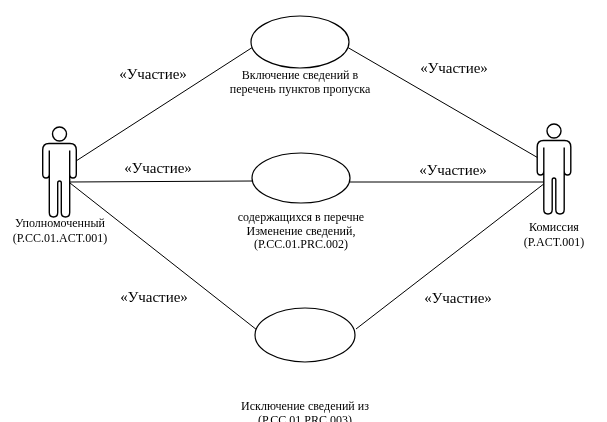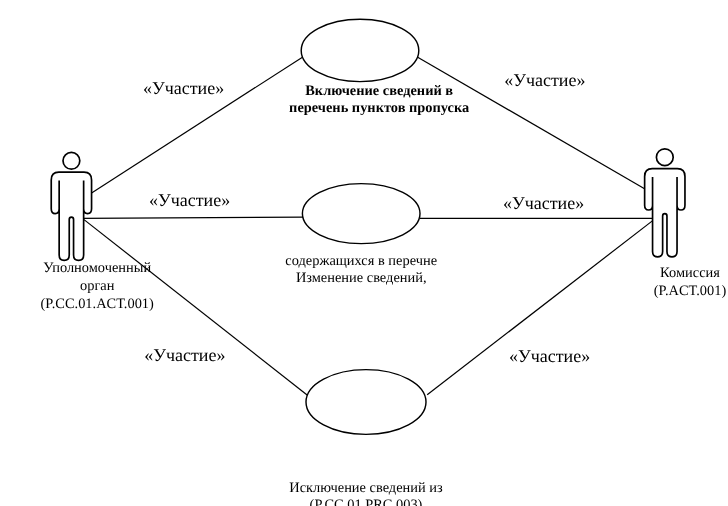--- a/index.html
+++ b/index.html
@@ -14,21 +14,21 @@
   .canvas svg{position:absolute;left:0;top:0;}
   .lbl{
     position:absolute;
     text-align:center;
     font-size:12px;
     line-height:13.5px;
     color:#000;
     white-space:nowrap;
   }
   .lbl .ln{display:block;}
-  .actor-lbl{line-height:15px;margin-left:21px;}
+  .actor-lbl{line-height:15px;}
   .edge-lbl{
     position:absolute;
     width:90px;
     text-align:center;
     font-size:15px;
     color:#000;
     white-space:nowrap;
   }
 </style>
 </head>
@@ -74,38 +74,38 @@
     <line x1="356" y1="329" x2="545" y2="183" stroke="#000" stroke-width="1"></line>
 
     <ellipse cx="300" cy="42" rx="49" ry="26" fill="#fff" stroke="#000" stroke-width="1.2"></ellipse>
     <ellipse cx="301" cy="178" rx="49" ry="25" fill="#fff" stroke="#000" stroke-width="1.2"></ellipse>
     <ellipse cx="305" cy="335" rx="50" ry="27" fill="#fff" stroke="#000" stroke-width="1.2"></ellipse>
 
     <use href="#actor-sym" transform="translate(42,126.5)"></use>
     <use href="#actor-sym" transform="translate(536.5,123.5)"></use>
   </svg>
 
-  <div class="lbl" style="left:216px;top:69px;width:200px;font-weight:bold;">
+  <div class="lbl" style="left:200px;top:69px;width:200px;">
     <span class="ln">Включение сведений в</span>
     <span class="ln">перечень пунктов пропуска</span>
   </div>
 
   <div class="lbl" style="left:201px;top:211px;width:200px;">
     <span class="ln">содержащихся в перечне</span>
     <span class="ln">Изменение сведений,</span>
+    <span class="ln">(P.CC.01.PRC.002)</span>
   </div>
 
   <div class="lbl" style="left:205px;top:363px;width:200px;margin-top:37px;">
     <span class="ln">Исключение сведений из</span>
     <span class="ln">(P.CC.01.PRC.003)</span>
   </div>
 
   <div class="lbl actor-lbl" style="left:0px;top:216px;width:120px;">
     <span class="ln">Уполномоченный</span>
-    <span class="ln">орган</span>
     <span class="ln">(P.CC.01.ACT.001)</span>
   </div>
 
   <div class="lbl actor-lbl" style="left:494px;top:220px;width:120px;">
     <span class="ln">Комиссия</span>
     <span class="ln">(P.ACT.001)</span>
   </div>
 
   <div class="edge-lbl" style="left:108px;top:66px;">«Участие»</div>
   <div class="edge-lbl" style="left:409px;top:60px;">«Участие»</div>

